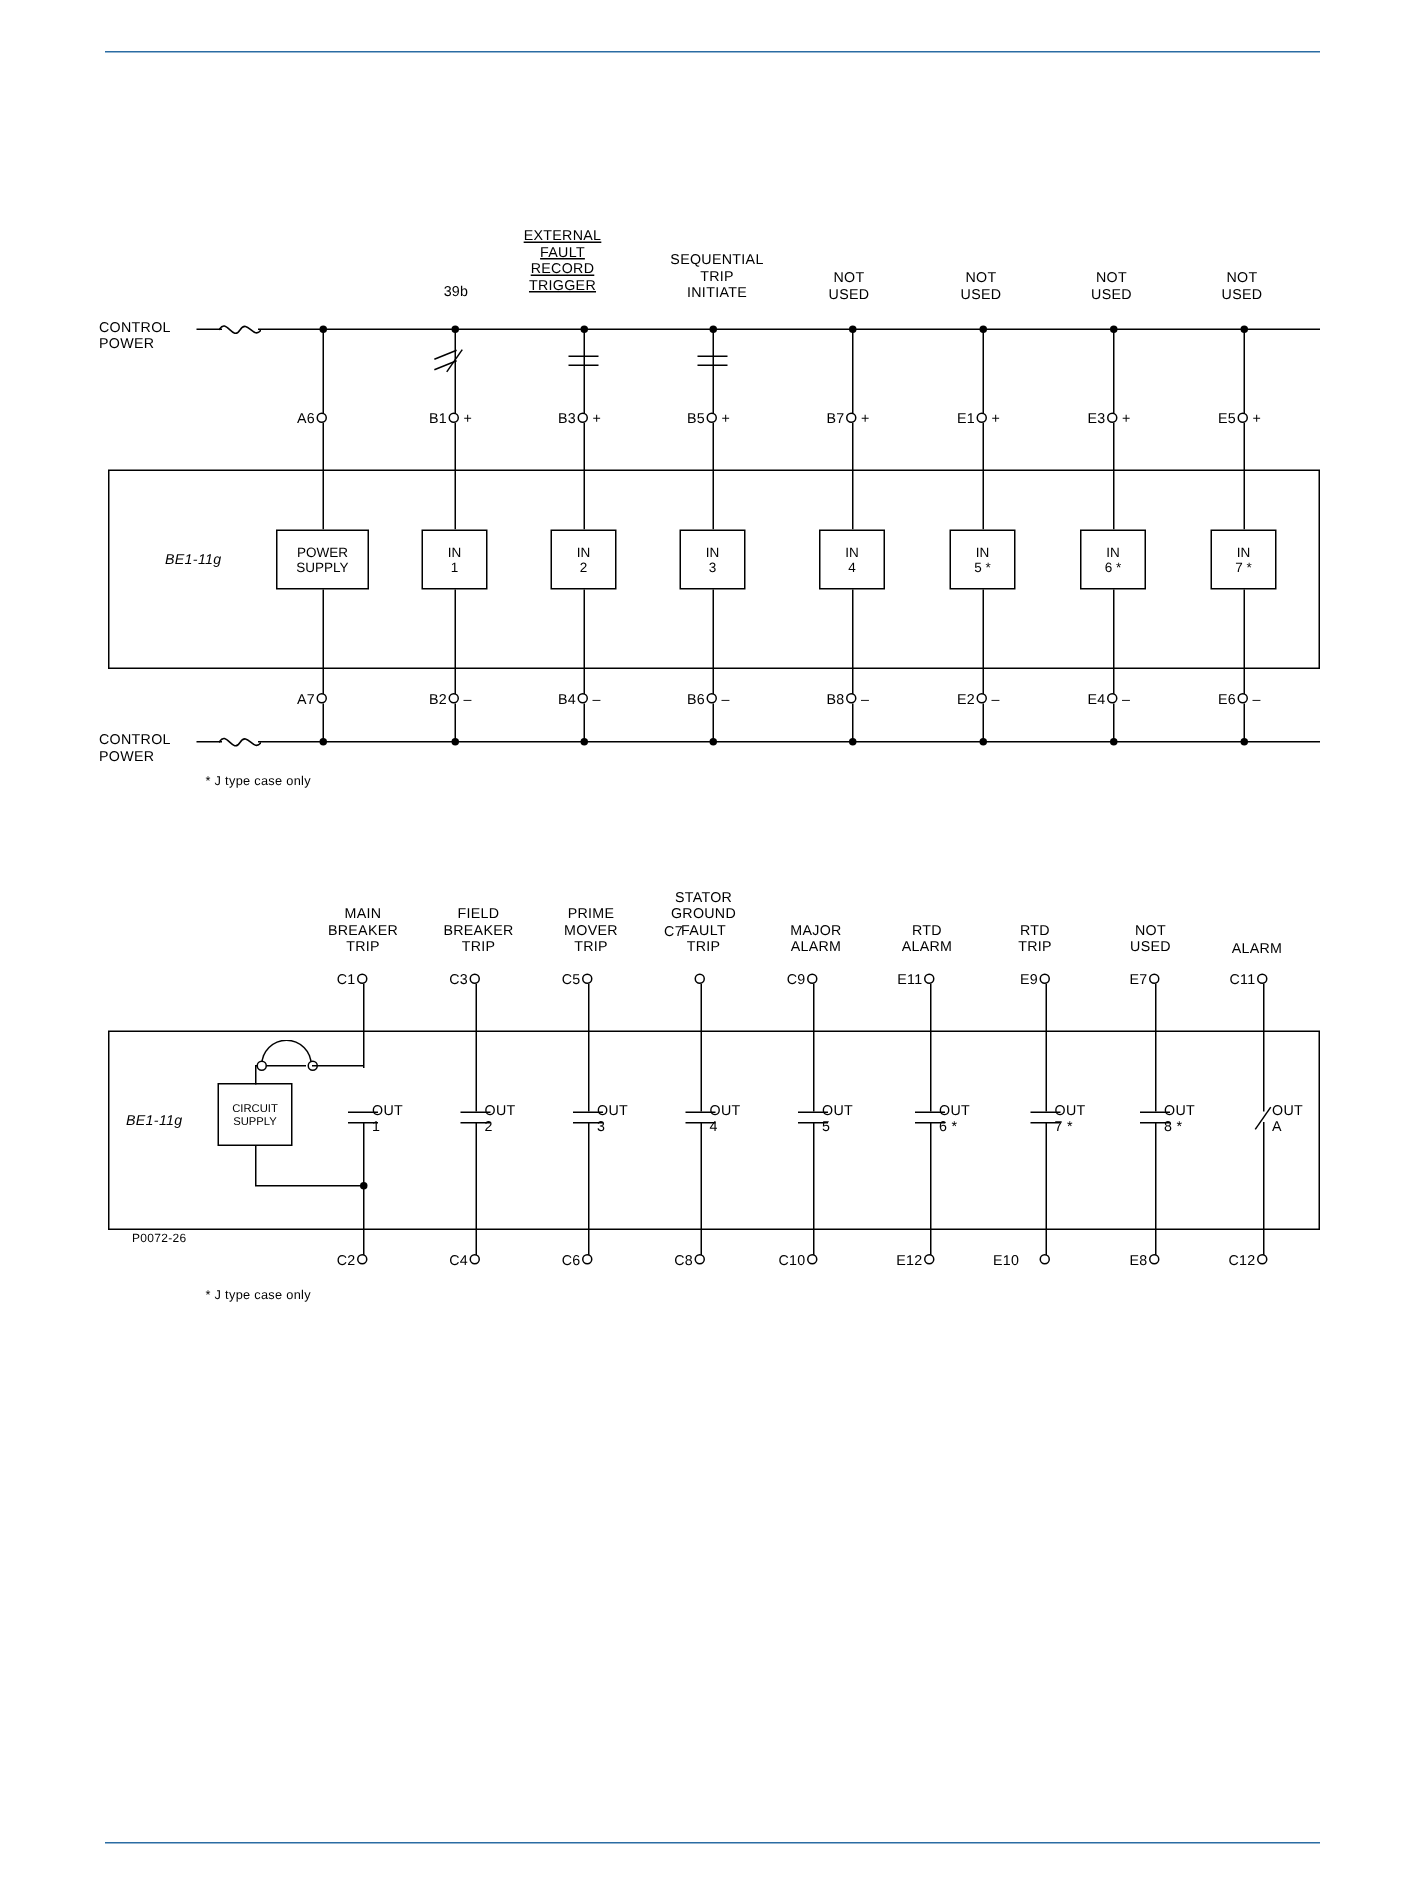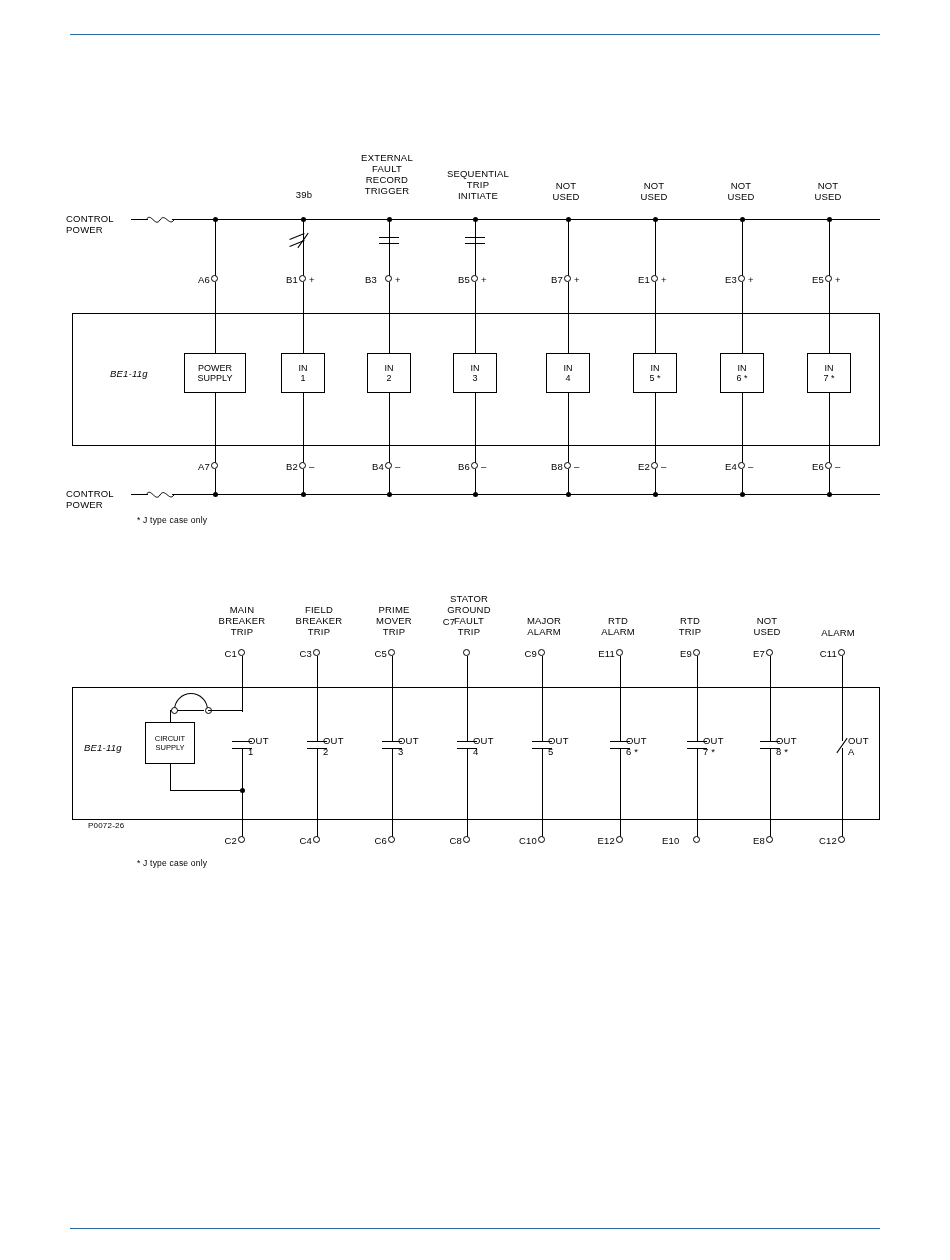--- a/index.html
+++ b/index.html
@@ -127,21 +127,21 @@
 </style>
 </head>
 <body>
 
 <div class="page">
 
   <div class="rule top"></div>
   <div class="rule bottom"></div>
 
   <div class="lbl" style="left:274px; top:189px; width:60px;">39b</div>
-  <div class="lbl" style="left:348px; top:152px; width:78px;">EXTERNAL
+  <div class="lbl" style="left:336px; top:152px; width:78px;text-decoration:underline;">EXTERNAL
 FAULT
 RECORD
 TRIGGER</div>
   <div class="lbl" style="left:438px; top:168px; width:80px;">SEQUENTIAL
 TRIP
 INITIATE</div>
   <div class="lbl" style="left:536px; top:180px; width:60px;">NOT
 USED</div>
   <div class="lbl" style="left:624px; top:180px; width:60px;">NOT
 USED</div>
@@ -198,21 +198,21 @@
   <div class="lbl" style="left:272px; top:461px; width:26px; text-align:right;">B2</div>
   <div class="lbl" style="left:309px; top:461px; width:12px; text-align:left;">–</div>
   <div class="vline" style="left:303px; top:469px; height:25px;"></div>
   <div class="dot" style="left:301px; top:492px;"></div>
 
   <div class="dot" style="left:387px; top:217px;"></div>
   <div class="vline" style="left:389px; top:219px; height:58px;"></div>
   <div class="cap-plate" style="left:379px; top:237px;"></div>
   <div class="cap-plate" style="left:379px; top:243px;"></div>
   <div class="term" style="left:385px; top:275px;"></div>
-  <div class="lbl" style="left:358px; top:274px; width:26px; ">B3</div>
+  <div class="lbl" style="left:358px; top:274px; width:26px; text-align:right;">B3</div>
   <div class="lbl" style="left:395px; top:274px; width:12px; text-align:left;">+</div>
   <div class="vline" style="left:389px; top:282px; height:71px;"></div>
   <div class="funcbox" style="left:367px; top:353px; width:44px; height:40px;">IN
 2</div>
   <div class="vline" style="left:389px; top:393px; height:70px;"></div>
   <div class="term" style="left:385px; top:462px;"></div>
   <div class="lbl" style="left:358px; top:461px; width:26px; text-align:right;">B4</div>
   <div class="lbl" style="left:395px; top:461px; width:12px; text-align:left;">–</div>
   <div class="vline" style="left:389px; top:469px; height:25px;"></div>
   <div class="dot" style="left:387px; top:492px;"></div>

